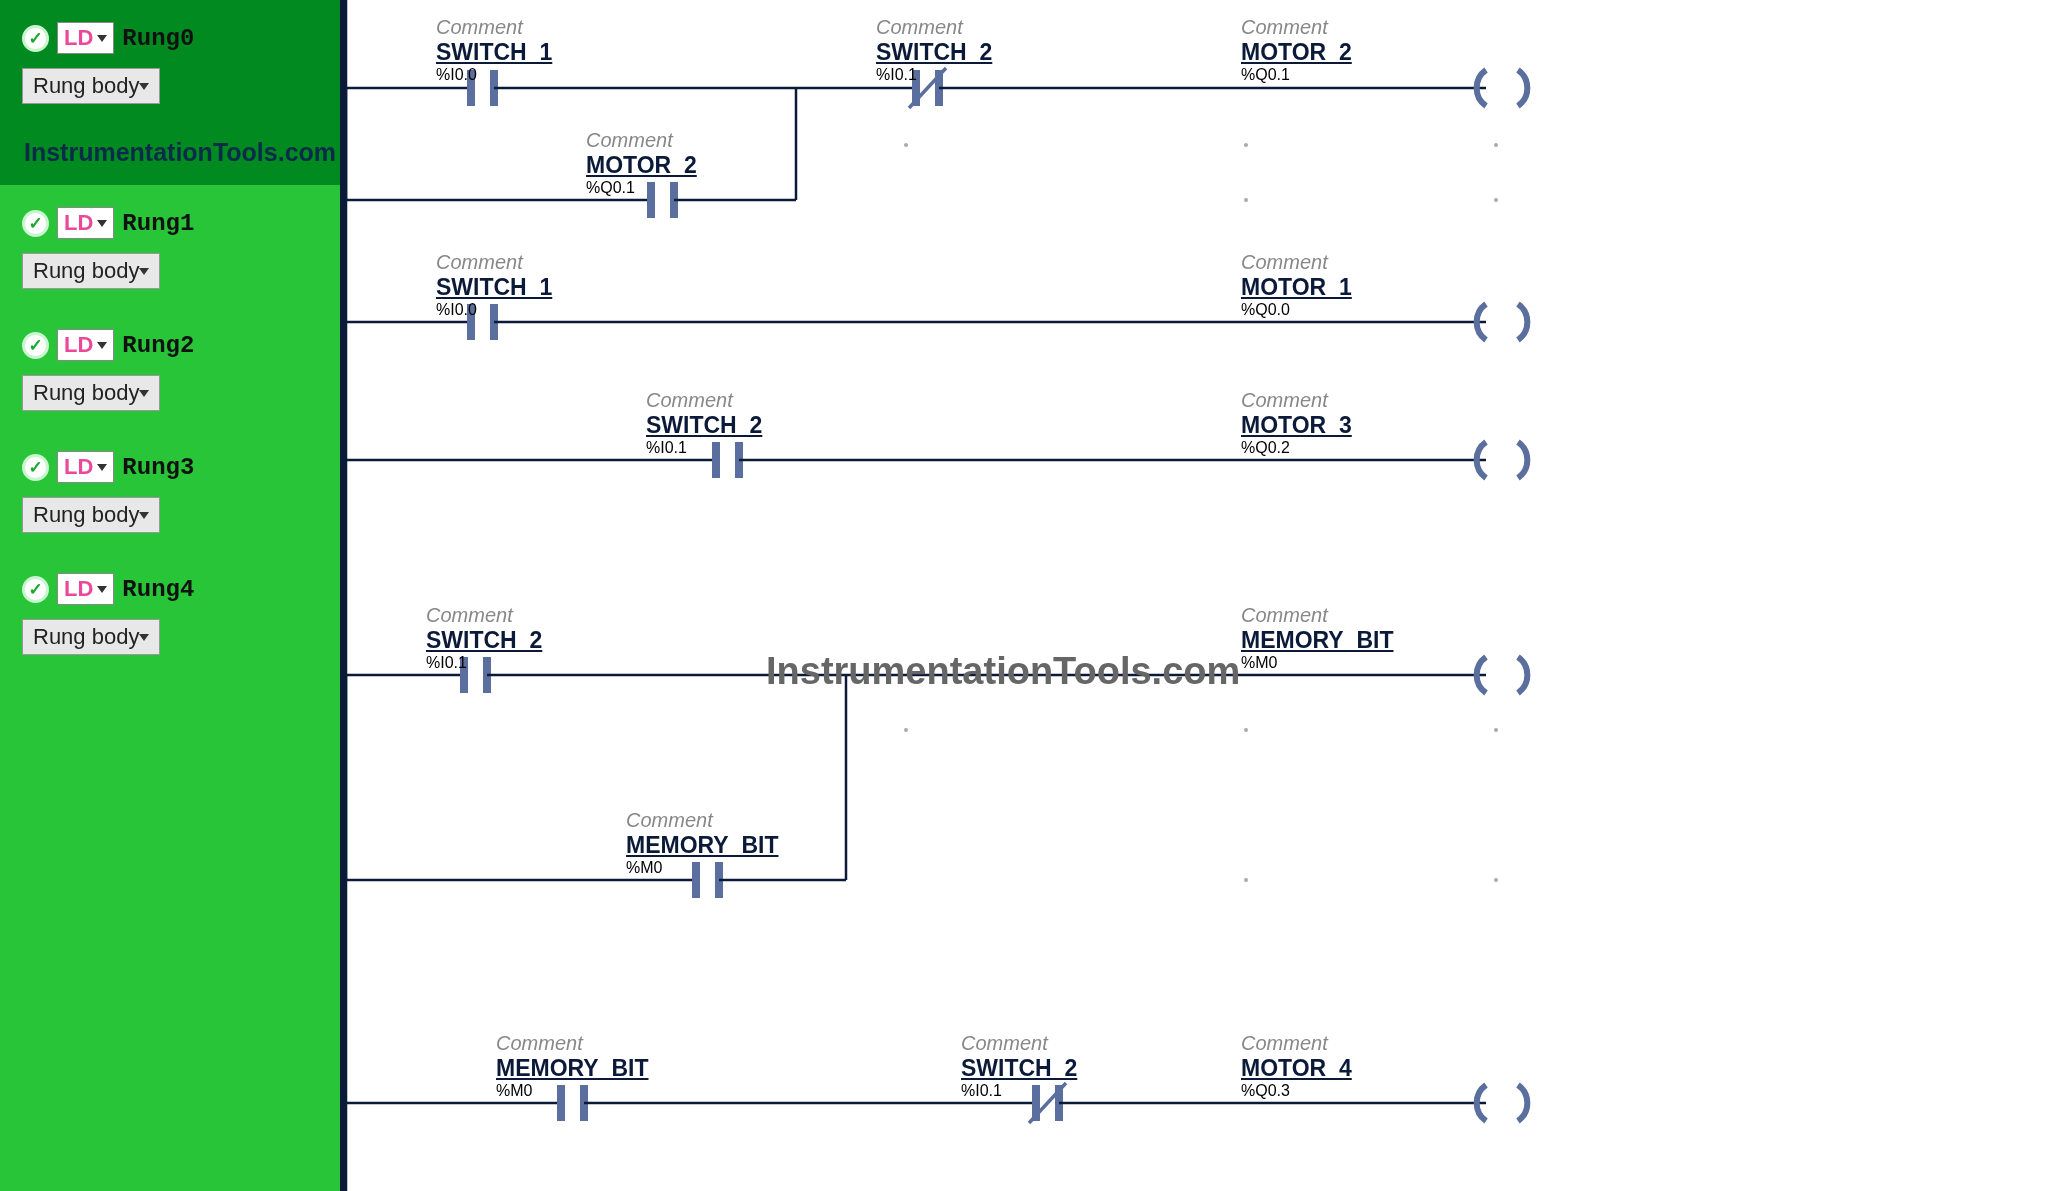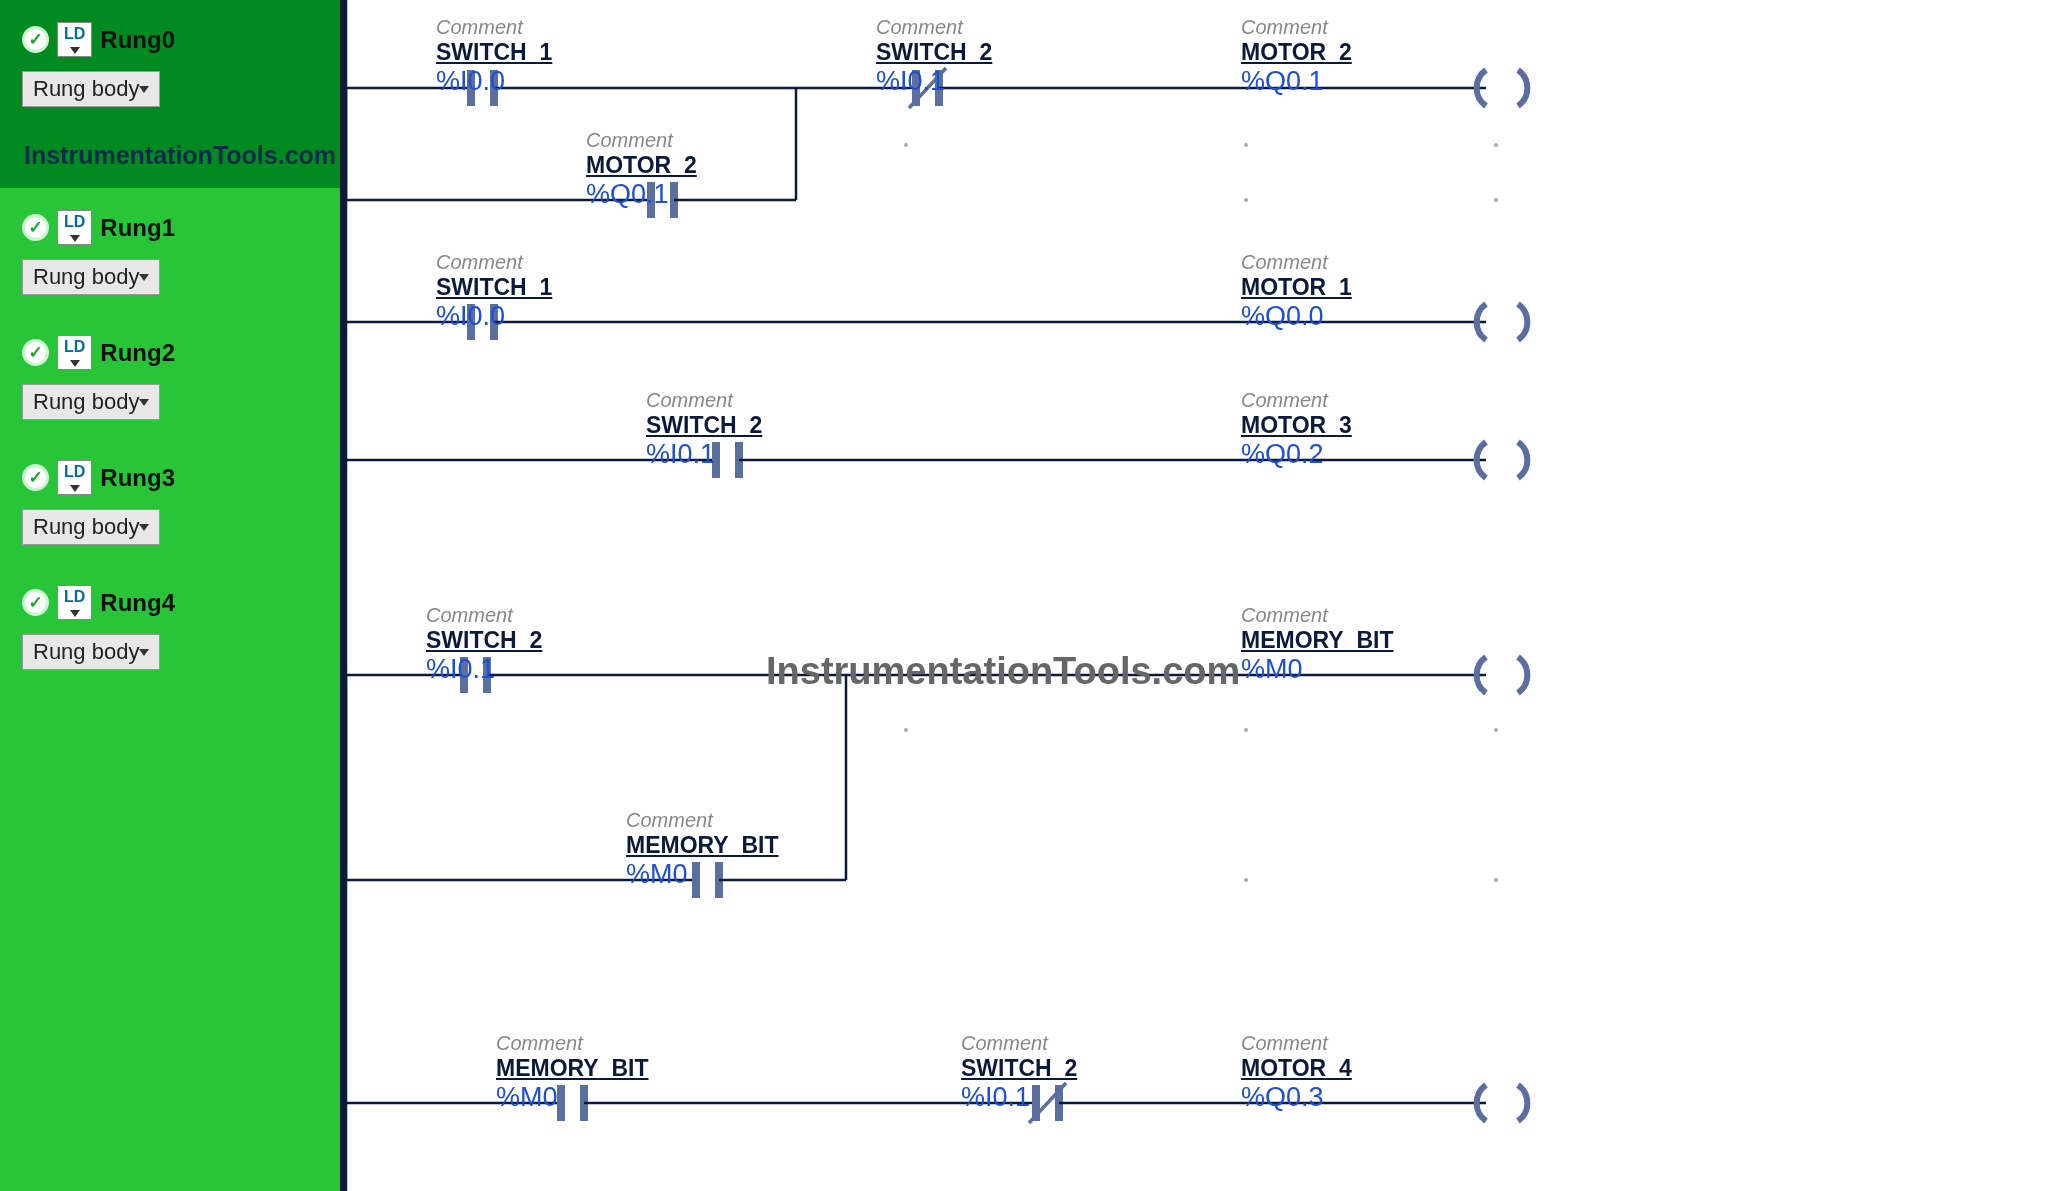--- a/index.html
+++ b/index.html
@@ -3,30 +3,30 @@
 <meta charset="utf-8">
 <style>
   * { box-sizing: border-box; font-family: "Segoe UI", Arial, sans-serif; }
   body { margin: 0; background: #fff; }
   .wrap { width: 2048px; height: 1191px; display: flex; }
   .sidebar { width: 340px; background: #27c537; display: flex; flex-direction: column; }
   .rung-block { padding: 22px 10px 18px 22px; }
   .rung-block.dark { background: #008a1f; }
   .rung-head { display: flex; align-items: center; gap: 8px; margin-bottom: 14px; }
   .check { width: 27px; height: 27px; border-radius: 50%; background: #fff; border: 3px solid #c8f6cf; display: flex; align-items: center; justify-content: center; color: #17a82d; font-size: 17px; font-weight: bold; }
-  .ld-pill { background: #fff; border: 1px solid #888; padding: 2px 6px; display: flex; align-items: center; gap: 4px; font-size: 16px; font-weight: 600; color: #0369a1; flex-direction: column; }
+  .ld-pill { background: #fff; border: 1px solid #888; padding: 2px 6px; display: flex; align-items: center; gap: 4px; font-size: 22px; font-weight: 600; color: #ec4899; }
   .dd-arrow { border-top: 7px solid #333; border-left: 5px solid transparent; border-right: 5px solid transparent; }
-  .rung-name { font-size: 24px; font-weight: 700; color: #111; }
+  .rung-name { font-size: 24px; font-weight: 700; color: #111; font-family: Liberation Mono, monospace; }
   .body-pill { background: #e8e8e8; border: 1px solid #999; padding: 4px 10px; display: inline-flex; align-items: center; gap: 0; font-size: 22px; color: #222; }
   .watermark-side { font-size: 25px; font-weight: 700; color: #0a2b4a; margin-top: 34px; margin-left: 2px; }
   .canvas { flex: 1; position: relative; border-left: 6px solid #0c1a3a; }
   .lbl { position: absolute; text-align: left; }
   .lbl .cmt { color: #888; font-style: italic; font-size: 20px; margin-top: 16px; }
   .lbl .nm { color: #0c1a3a; font-weight: 700; font-size: 23px; text-decoration: underline; }
-  .lbl .adr { color: #1d4ed8; font-size: 27px; }
+  .lbl .adr { color: #000000; font-size: 16px; }
   svg .wire { stroke: #0c1a3a; stroke-width: 2.5; fill: none; }
   svg .com  { stroke: #5b6f9e; stroke-width: 8; }
   svg .coil { stroke: #5b6f9e; stroke-width: 6; fill: none; }
   svg .slash{ stroke: #5b6f9e; stroke-width: 3.5; }
   .wm-canvas { position: absolute; left: 420px; top: 650px; font-size: 38px; font-weight: 700; color: #666; }
   .dot { fill: #aaa; }
 </style>
 </head>
 <body>
 

